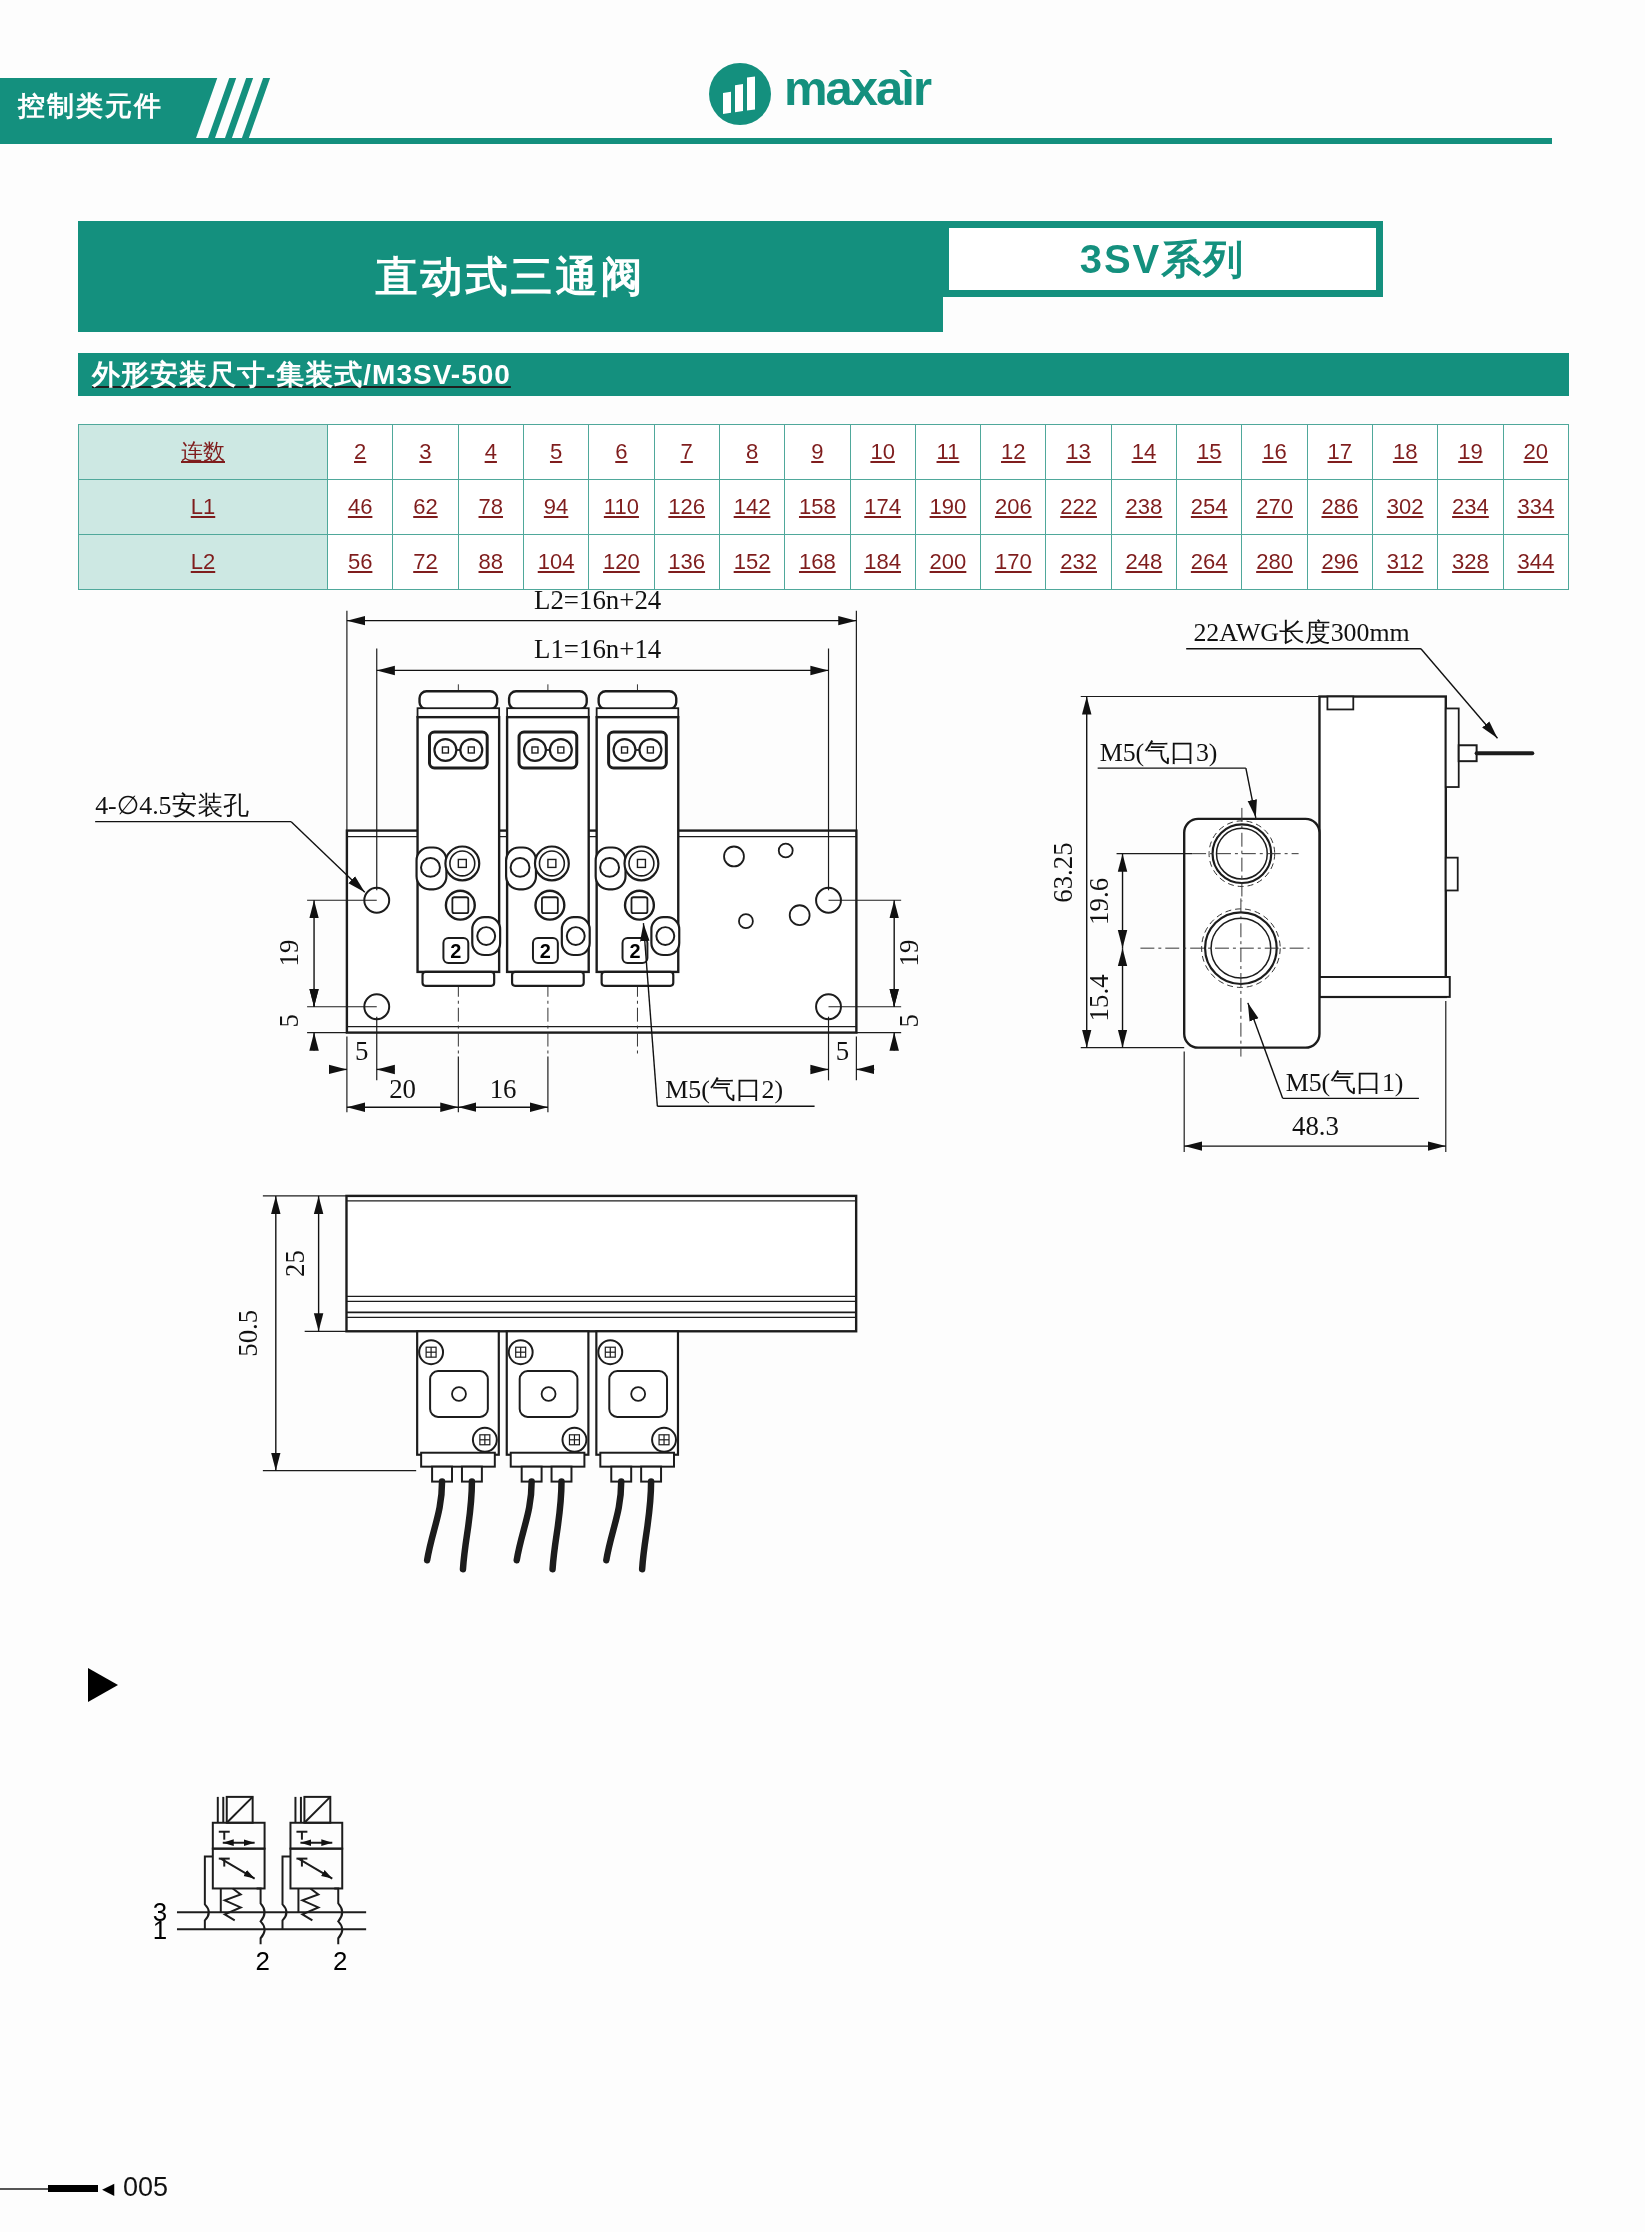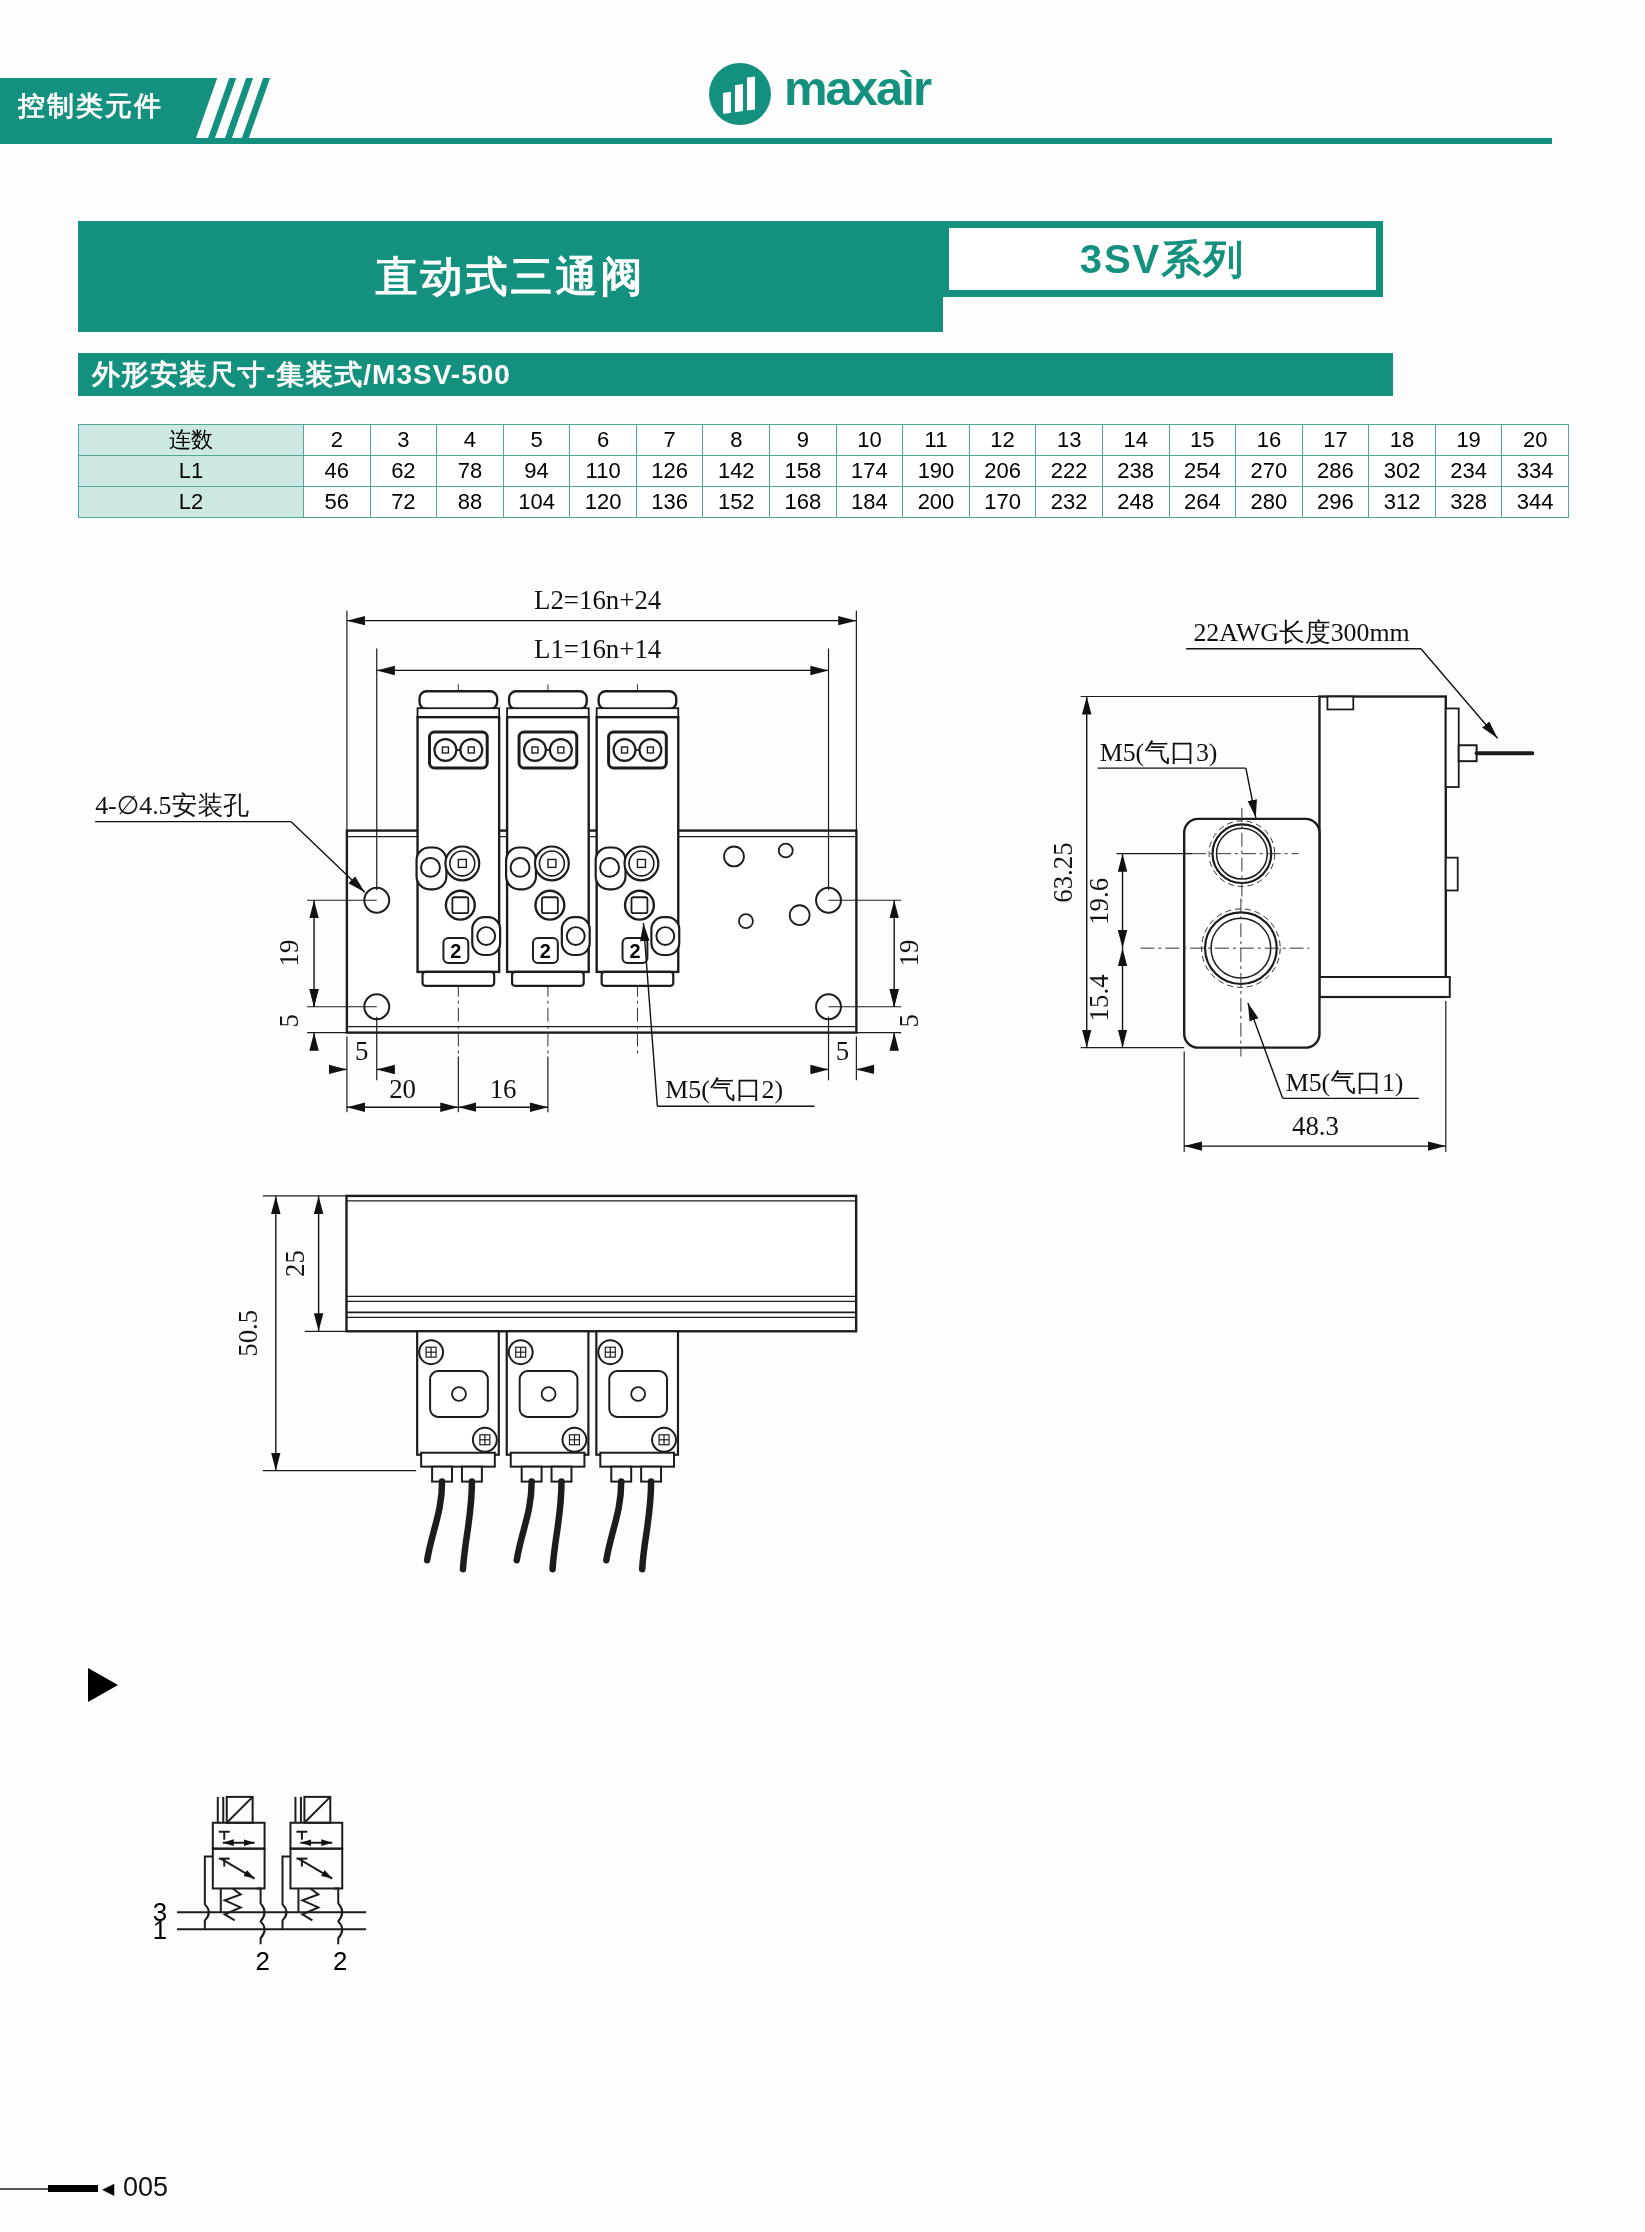--- a/index.html
+++ b/index.html
@@ -22,27 +22,27 @@
   .logo-mark{left:708px;top:62px;}
   .logo-word{left:784px;top:60px;font-size:49px;font-weight:bold;color:var(--teal);letter-spacing:-2px;}
   
   .title-bar{left:78px;top:221px;width:865px;height:111px;background:var(--teal);
     display:flex;align-items:center;justify-content:center;}
   .title-bar span{color:#fff;font-size:42px;font-weight:bold;letter-spacing:3px;}
   .series-box{left:942px;top:221px;width:441px;height:76px;background:#fff;
     border:7px solid var(--teal);box-sizing:border-box;display:flex;align-items:center;justify-content:center;}
   .series-box span{color:var(--teal);font-size:40px;font-weight:bold;letter-spacing:2px;}
   
-  .section-bar{left:78px;top:353px;width:1315px;height:43px;background:var(--teal);
-    display:flex;align-items:center;box-sizing:border-box;padding-left:14px;}
+  .section-bar{left:78px;top:353px;width:1491px;height:43px;background:var(--teal);
+    display:flex;align-items:center;box-sizing:border-box;padding-left:14px;text-decoration:underline;}
   .section-bar span{color:#fff;font-size:28px;font-weight:bold;letter-spacing:1px;}
   
   .dims-table{left:78px;top:424px;width:1491px;border-collapse:collapse;table-layout:fixed;}
   .dims-table td{border:1.5px solid var(--tbl-border);height:30px;text-align:center;
-    font-size:22px;color:#000000;background:#fff;padding:0;}
+    font-size:22px;color:#7f1d1d;background:#fff;padding:12px;text-decoration:underline;}
   .dims-table td.rowlab{background:var(--mint);width:224px;}
   
   svg text.dim{font-family:"Liberation Serif","DejaVu Serif",serif;font-size:27px;fill:#111;}
   svg text.dimcn{font-family:"Liberation Serif","DejaVu Serif",serif;font-size:26px;fill:#111;}
   svg .ln{stroke:#1c1c1c;fill:none;}
   svg .fw{fill:#fff;stroke:#1c1c1c;}
   svg .thin{stroke-width:1.2;}
   svg .dimln{stroke:#111;stroke-width:1.4;fill:none;}
   svg .cl{stroke:#333;stroke-width:1;stroke-dasharray:14 4 3 4;fill:none;}
   svg .dashc{stroke:#333;stroke-width:1;stroke-dasharray:6 4;fill:none;}

